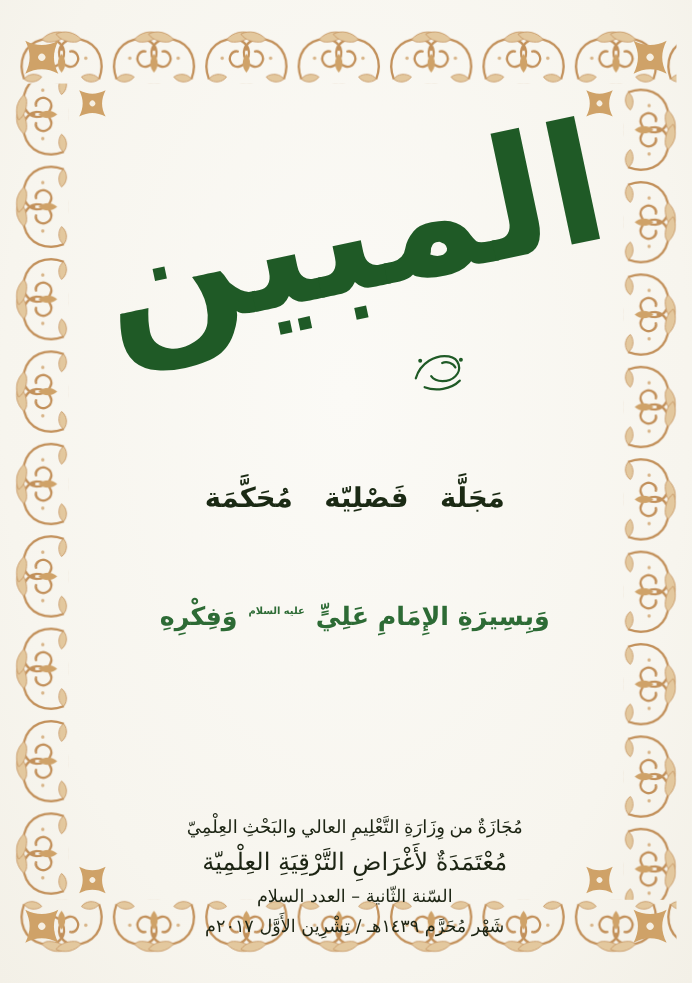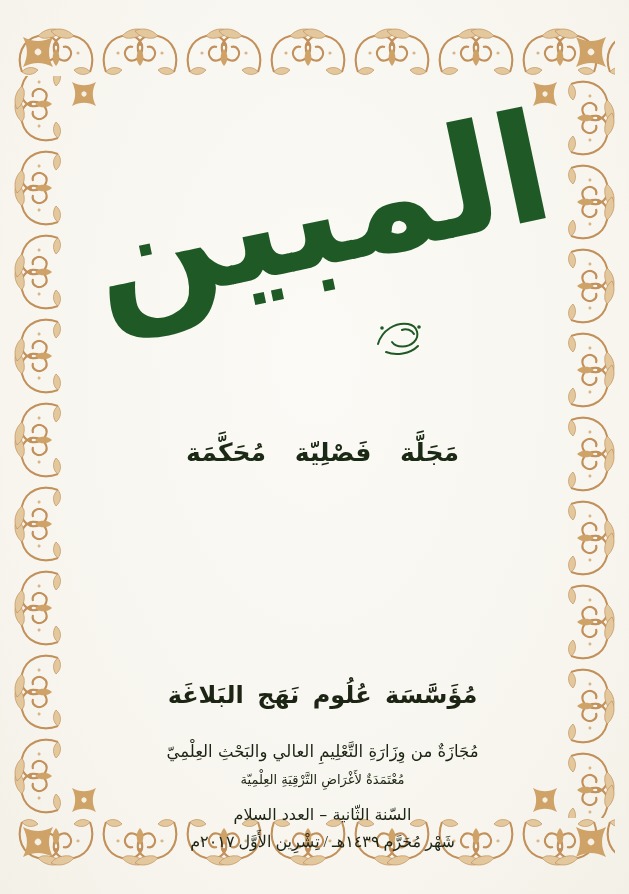--- a/index.html
+++ b/index.html
@@ -25,24 +25,24 @@
   }
   .signature{position:absolute;left:372px;top:314px;}
   .line{position:absolute;left:60px;right:44px;text-align:center;color:#1c2413;white-space:nowrap;margin-top:48px;}
   .tagline{top:390px;font-size:25px;font-weight:bold;word-spacing:20px;color:#1b2a14;}
   .scope1{top:449px;font-size:23px;font-weight:bold;color:#2d6b35;}
   .scope2{top:500px;font-size:23px;font-weight:bold;color:#2d6b35;}
   .honorific{font-size:9px;position:relative;top:-10px;margin:0 2px;color:#2d6b35;}
   .issued-by{top:556px;font-size:21px;font-weight:bold;}
   .publisher1{top:592px;font-size:20px;font-weight:bold;}
   .publisher2{top:633px;font-size:24px;font-weight:bold;word-spacing:5px;}
-  .accr1{top:694px;font-size:16.5px;}
-  .accr2{top:724px;font-size:13px;text-align:center;}
+  .accr1{top:694px;font-size:16.5px;font-family:Liberation Serif, serif;}
+  .accr2{top:724px;font-size:22px;text-align:center;}
   .issue-line{top:757px;font-size:16px;}
-  .date-line{top:784px;font-size:16px;font-family:Liberation Serif, serif;}
+  .date-line{top:784px;font-size:16px;}
 </style>
 </head>
 <body>
 
 <div class="page">
 
   <svg class="border-svg" width="629" height="894" viewBox="0 0 629 894" aria-hidden="true">
     <defs>
       <g id="tile">
         <path d="M8,44 C2,28 8,12 24,8 C37,5 46,13 44,23 C42,32 32,36 28,29 C25,24 29,17 35,19" fill="none" stroke="#c2905a" stroke-width="2.1"></path>
@@ -101,24 +101,28 @@
       <path d="M14,38 C24,42 38,40 46,32"></path>
       <path d="M30,16 C34,14 40,16 42,20"></path>
     </g>
     <circle cx="10" cy="14" r="1.8" fill="#1f5a26"></circle>
     <circle cx="47" cy="13" r="1.8" fill="#1f5a26"></circle>
   </svg>
 
   <div class="line tagline">مَجَلَّة فَصْلِيّة مُحَكَّمَة</div>
 
 
+  <div class="line scope2">
+    <span>وَبِسِيرَةِ الإِمَامِ عَلِيٍّ</span>
+    <span class="honorific">عليه السلام</span>
+    <span>وَفِكْرِهِ</span>
+  </div>
 
 
 
-  <div class="line publisher2">مُؤَسَّسَة عُلُوم نَهَج البَلاغَة</div>
 
   <div class="line accr1">مُجَازَةٌ من وِزَارَةِ التَّعْلِيمِ العالي والبَحْثِ العِلْمِيّ</div>
 
   <div class="line accr2">مُعْتَمَدَةٌ لأَغْرَاضِ التَّرْقِيَةِ العِلْمِيّة</div>
 
   <div class="line issue-line">السّنة الثّانية – العدد السلام</div>
 
   <div class="line date-line">شَهْر مُحَرَّم ١٤٣٩هـ / تِشْرِين الأَوَّل ٢٠١٧م</div>
 
 </div>

